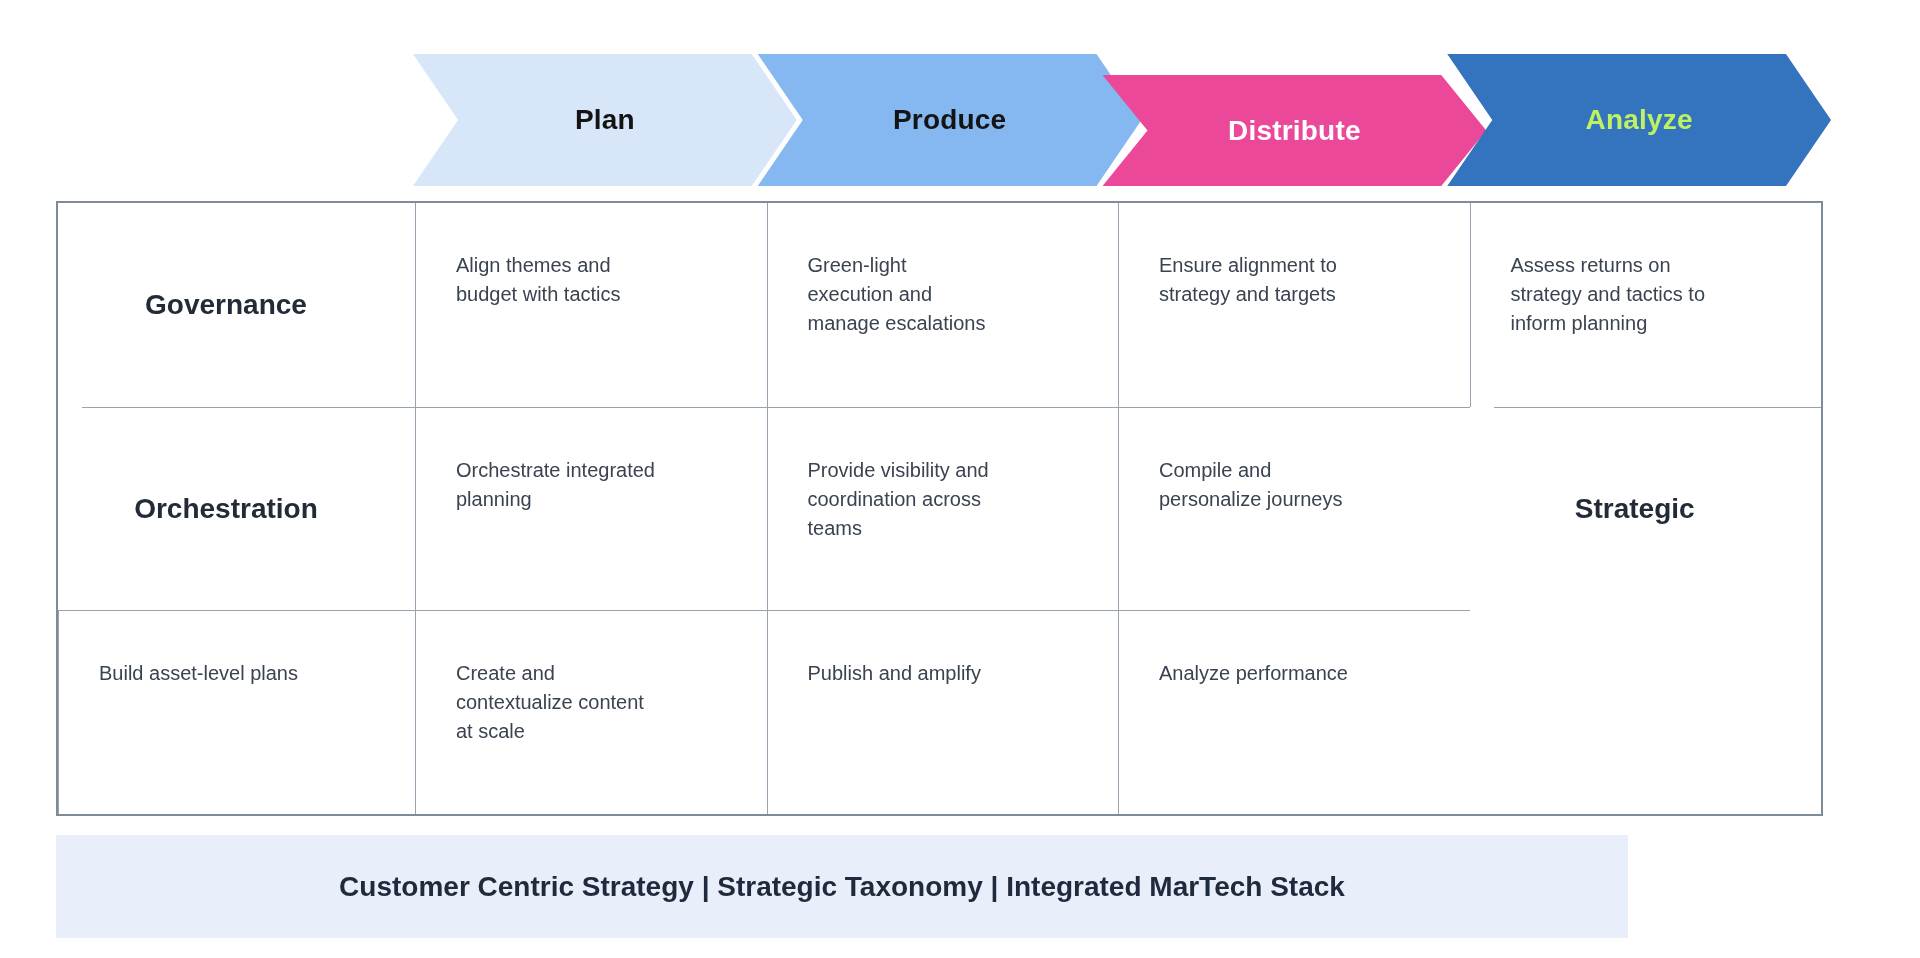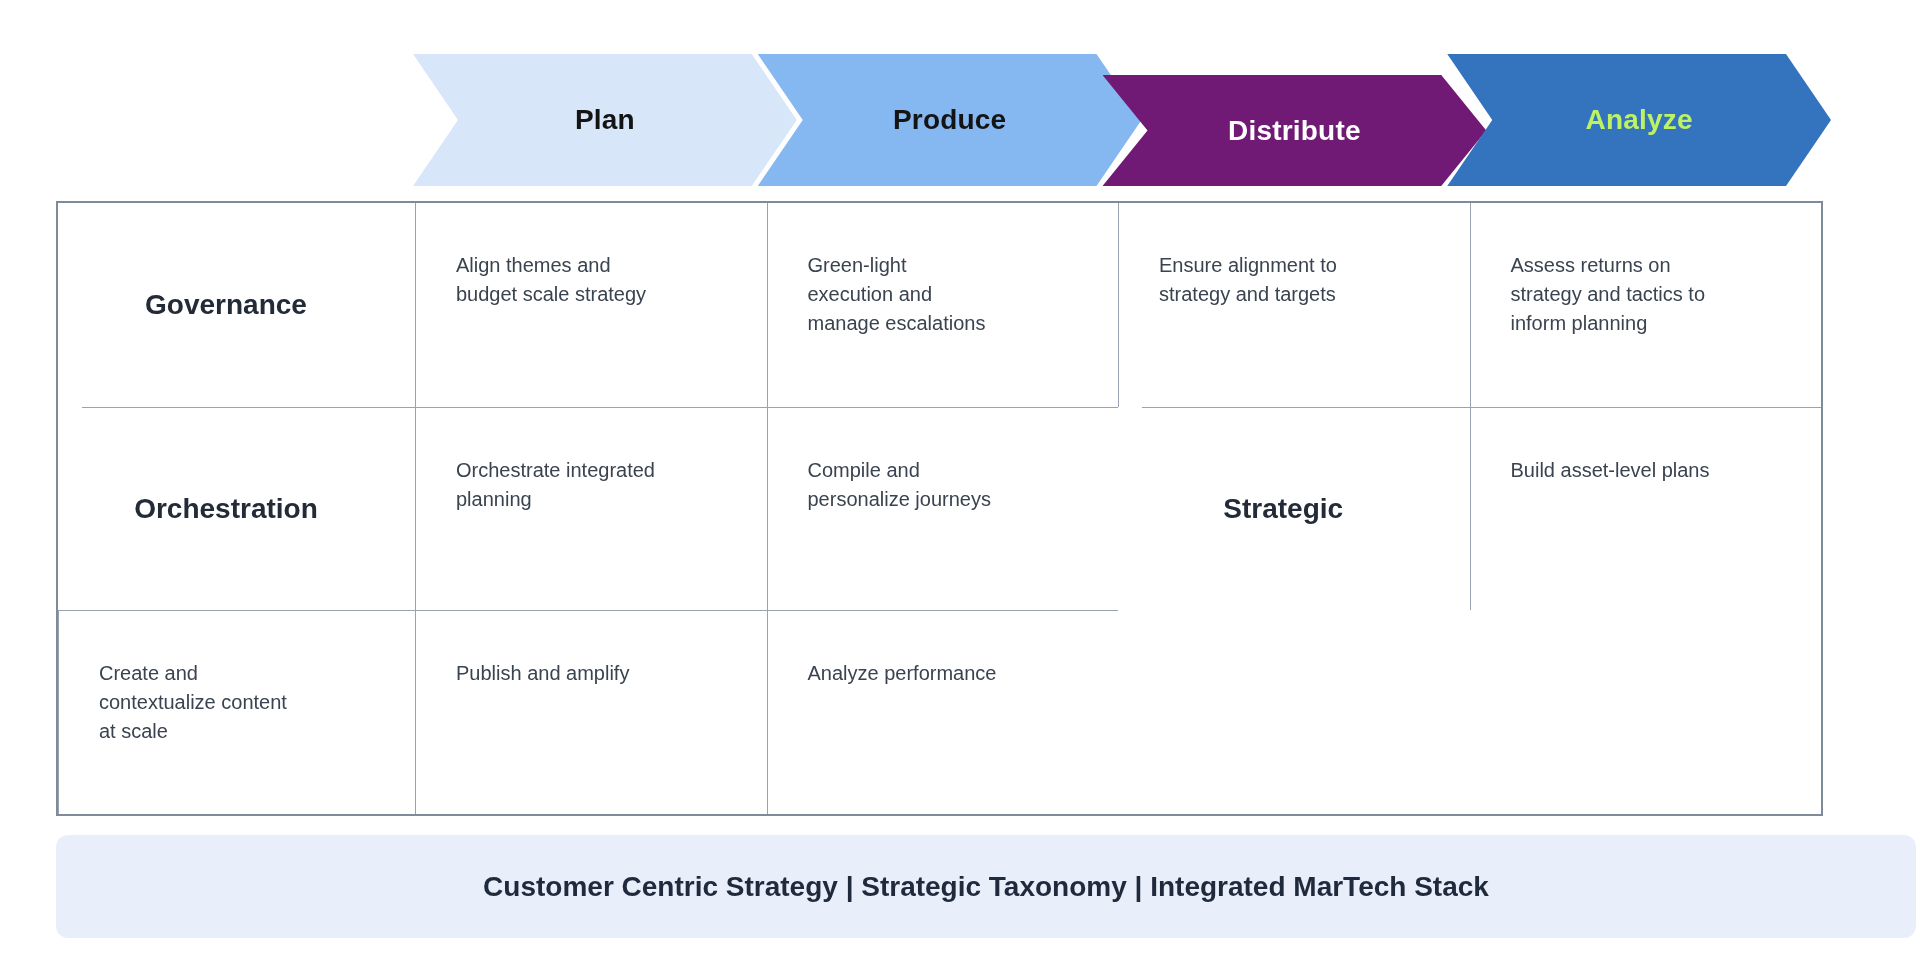--- a/index.html
+++ b/index.html
@@ -48,60 +48,63 @@
   }
   .cell.body {
     padding: 48px 36px 0 40px;
     font-size: 20px; line-height: 29px; color: #3A4350;
     white-space: pre-line;
   }
 
   
   .footer-bar {
     position: absolute; left: 56px; top: 835px;
-    width: 1860px; height: 103px;
+    width: 1572px; height: 103px;
     display: flex; align-items: center; justify-content: center;
-    font-size: 28px; font-weight: 700; color: #1F2A3C; border-radius: 12px;
+    font-size: 28px; font-weight: 700; color: #1F2A3C;
   }
 </style>
 </head>
 <body>
 
 <div class="chevron-band">
   <div class="chevron" style="background-color: rgb(215, 230, 249); color: rgb(20, 20, 20);">
     <span>Plan</span>
   </div>
   <div class="chevron" style="background-color: rgb(133, 183, 240); color: rgb(20, 20, 20);">
     <span>Produce</span>
   </div>
-  <div class="chevron" style="background-color: #701a75; color: rgb(255, 255, 255); margin-top: 21px;">
+  <div class="chevron" style="background-color: #ec4899; color: rgb(255, 255, 255); margin-top: 21px;">
     <span>Distribute</span>
   </div>
   <div class="chevron" style="background-color: rgb(52, 115, 190); color: #bef264;">
     <span>Analyze</span>
   </div>
 </div>
 
 <div class="matrix">
 
   <div class="cell row-label first-col first-row">Governance</div>
   <div class="cell body first-row">Align themes and
-budget scale strategy</div>
+budget with tactics</div>
   <div class="cell body first-row">Green-light
 execution and
 manage escalations</div>
   <div class="cell body first-row">Ensure alignment to
 strategy and targets</div>
   <div class="cell body first-row">Assess returns on
 strategy and tactics to
 inform planning</div>
 
   <div class="cell row-label first-col">Orchestration</div>
   <div class="cell body">Orchestrate integrated
 planning</div>
+  <div class="cell body">Provide visibility and
+coordination across
+teams</div>
   <div class="cell body">Compile and
 personalize journeys</div>
 
   <div class="cell row-label first-col">Strategic</div>
   <div class="cell body">Build asset-level plans</div>
   <div class="cell body">Create and
 contextualize content
 at scale</div>
   <div class="cell body">Publish and amplify</div>
   <div class="cell body">Analyze performance</div>

